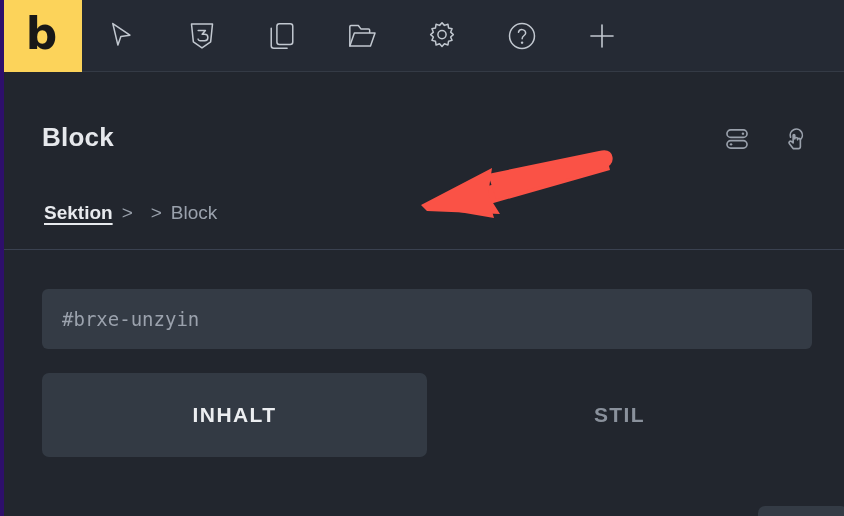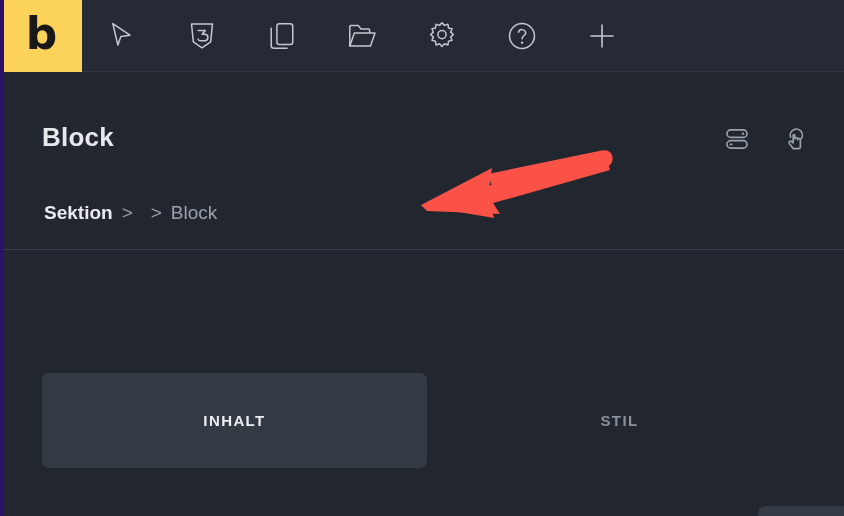--- a/index.html
+++ b/index.html
@@ -131,20 +131,21 @@
     left: 40px;
     top: 122px;
     display: flex;
     align-items: baseline;
     font-size: 19px;
     color: #9aa1ac;
   }
   .crumb-link {
     color: #e8eaee;
     font-weight: 700;
+    text-decoration: underline;
     text-underline-offset: 4px;
     text-decoration-thickness: 2px;
     cursor: pointer;
   }
   .crumb-current {
     color: #9aa1ac;
     font-weight: 400;
   }
   .crumb-sep {
     color: #9aa1ac;
@@ -183,28 +184,28 @@
   .tab-row {
     position: absolute;
     left: 38px;
     top: 130px;
     width: 770px;
     height: 84px;
     display: flex;
   }
   .tab {
     flex: 1 1 0;
-    height: 95px;
+    height: 84px;
     display: flex;
     align-items: center;
     justify-content: center;
     border: none;
     background: transparent;
     cursor: pointer;
-    font-size: 15px;
+    font-size: 21px;
     font-weight: 700;
     letter-spacing: 1.4px;
     color: #8a919c;
     border-radius: 7px;
   }
   .tab.active {
     background: #333a44;
     color: #eceef1;
   }
 
@@ -341,20 +342,21 @@
     <div class="breadcrumb">
       <span class="crumb-link">Sektion</span>
       <span class="crumb-sep">&gt;</span>
       <span class="crumb-sep">&gt;</span>
       <span class="crumb-current">Block</span>
     </div>
   </div>
 
   <div class="panel-body">
 
+    <input class="id-field" type="text" placeholder="#brxe-unzyin" style="">
 
     <div class="tab-row">
       <button class="tab active">INHALT</button>
       <button class="tab">STIL</button>
     </div>
   </div>
 
   <button class="bottom-chip"></button>
 
   <div class="annotation-arrow">

